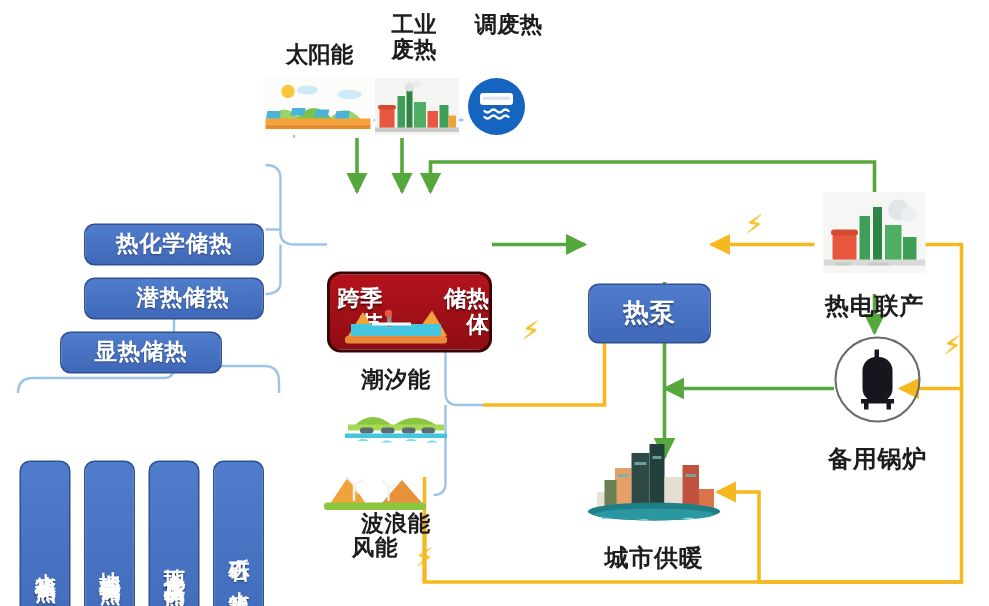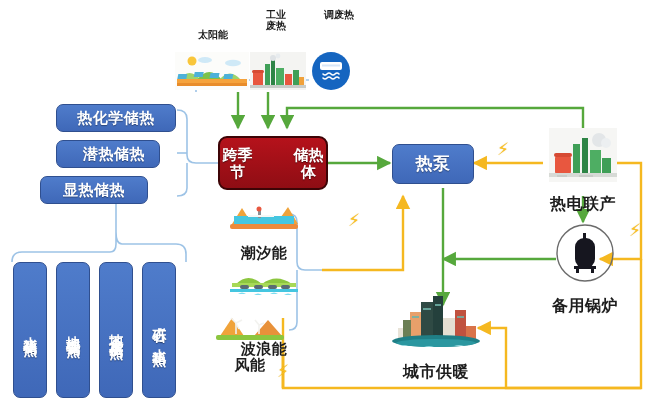--- a/index.html
+++ b/index.html
@@ -2,41 +2,41 @@
 <html><head>
 <meta charset="utf-8">
 <style>
   html,body{margin:0;padding:0;background:#fff;}
   body{width:659px;height:404px;position:relative;overflow:hidden;
        font-family:"Liberation Sans","DejaVu Sans",sans-serif;color:#1a1a1a;}
   #stage{position:absolute;inset:0;width:659px;height:404px;}
   svg.layer{position:absolute;left:0;top:0;width:659px;height:404px;pointer-events:none;}
 
   .node{position:absolute;box-sizing:border-box;display:flex;align-items:center;
-        justify-content:center;text-align:center;line-height:1.12;}
+        justify-content:center;text-align:right;line-height:1.12;margin-top:45px;}
 
   
   .bluebox{background:linear-gradient(180deg,#4f7ccb 0%,#3f68b8 100%);
            border:1px solid #2f4f8f;border-radius:7px;color:#fff;
            font-size:15px;font-weight:700;letter-spacing:.5px;
            text-shadow:0 1px 1px rgba(0,0,0,.35);}
   .redbox{background:linear-gradient(180deg,#b5121b 0%,#8f0d14 100%);
           border:2px solid #3d0406;border-radius:9px;color:#fff;
           font-size:15px;font-weight:700;line-height:1.15;
           text-shadow:0 1px 1px rgba(0,0,0,.5);}
   .vbox{writing-mode:vertical-rl;text-orientation:upright;letter-spacing:2px;
         font-size:14px;}
 
   
   .picnode{position:absolute;display:flex;flex-direction:column;align-items:center;}
   .picnode .cap{font-size:15px;font-weight:700;color:#1d1d1d;margin-top:12px;
                 white-space:nowrap;letter-spacing:.5px;}
   .thumb{position:relative;overflow:hidden;}
 
-  .toplabel{position:absolute;font-size:10px;font-weight:700;color:#1d1d1d;
+  .toplabel{position:absolute;font-size:15px;font-weight:700;color:#1d1d1d;
             white-space:nowrap;line-height:1.1;text-align:center;}
 
   .bolt{position:absolute;color:#fcc024;font-size:17px;line-height:1;
         text-shadow:0 0 1px rgba(200,150,0,.6);font-weight:700;}
 </style>
 </head>
 <body>
 
 <div id="stage">
 
@@ -161,21 +161,21 @@
       <rect x="11" y="12" width="22" height="8" rx="2" fill="#fff"></rect>
       <rect x="13" y="14.5" width="18" height="2" fill="#d7e6f7"></rect>
       <g stroke="#fff" stroke-width="1.6" fill="none" stroke-linecap="round">
         <path d="M14,24 q2,2 4,0 q2,-2 4,0 q2,2 4,0 q2,-2 4,0"></path>
         <path d="M14,28 q2,2 4,0 q2,-2 4,0 q2,2 4,0 q2,-2 4,0"></path>
       </g>
     </svg>
   </div>
 
   <div class="node bluebox" style="left:56px;top:104px;width:120px;height:28px;">热化学储热</div>
-  <div class="node bluebox" style="left:56px;top:140px;width:104px;height:28px;padding-left:12px;">潜热储热</div>
+  <div class="node bluebox" style="left:56px;top:140px;width:120px;height:28px;padding-left:12px;">潜热储热</div>
   <div class="node bluebox" style="left:40px;top:176px;width:108px;height:28px;">显热储热</div>
 
   <div class="node bluebox vbox" style="left:13px;top:262px;width:34px;height:136px;">水箱储热</div>
   <div class="node bluebox vbox" style="left:56px;top:262px;width:34px;height:136px;">地埋管储热</div>
   <div class="node bluebox vbox" style="left:99px;top:262px;width:34px;height:136px;">地下含水层储热</div>
   <div class="node bluebox vbox" style="left:142px;top:262px;width:34px;height:136px;">砾石-水箱热</div>
 
   <div class="node redbox" style="left:218px;top:136px;width:110px;height:54px;gap:36px;">
     <div>跨季节</div>
     <div>储热体</div>

